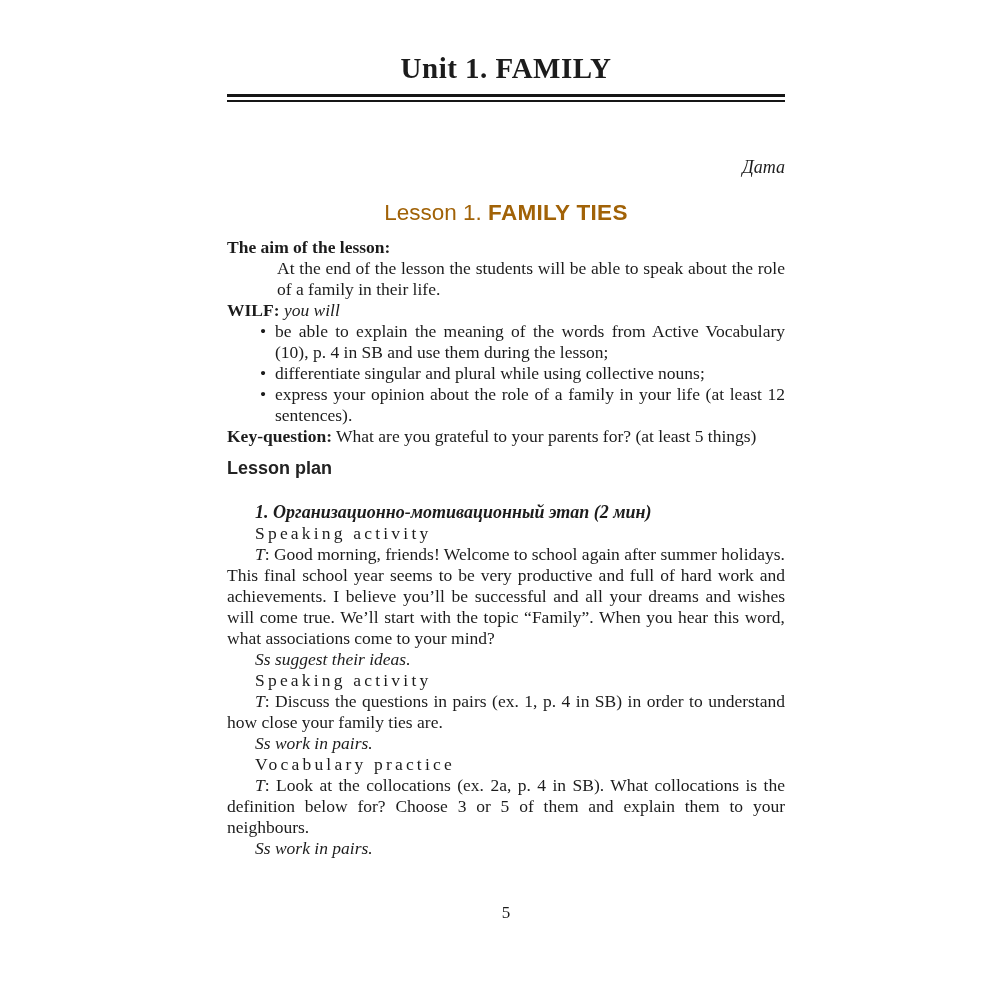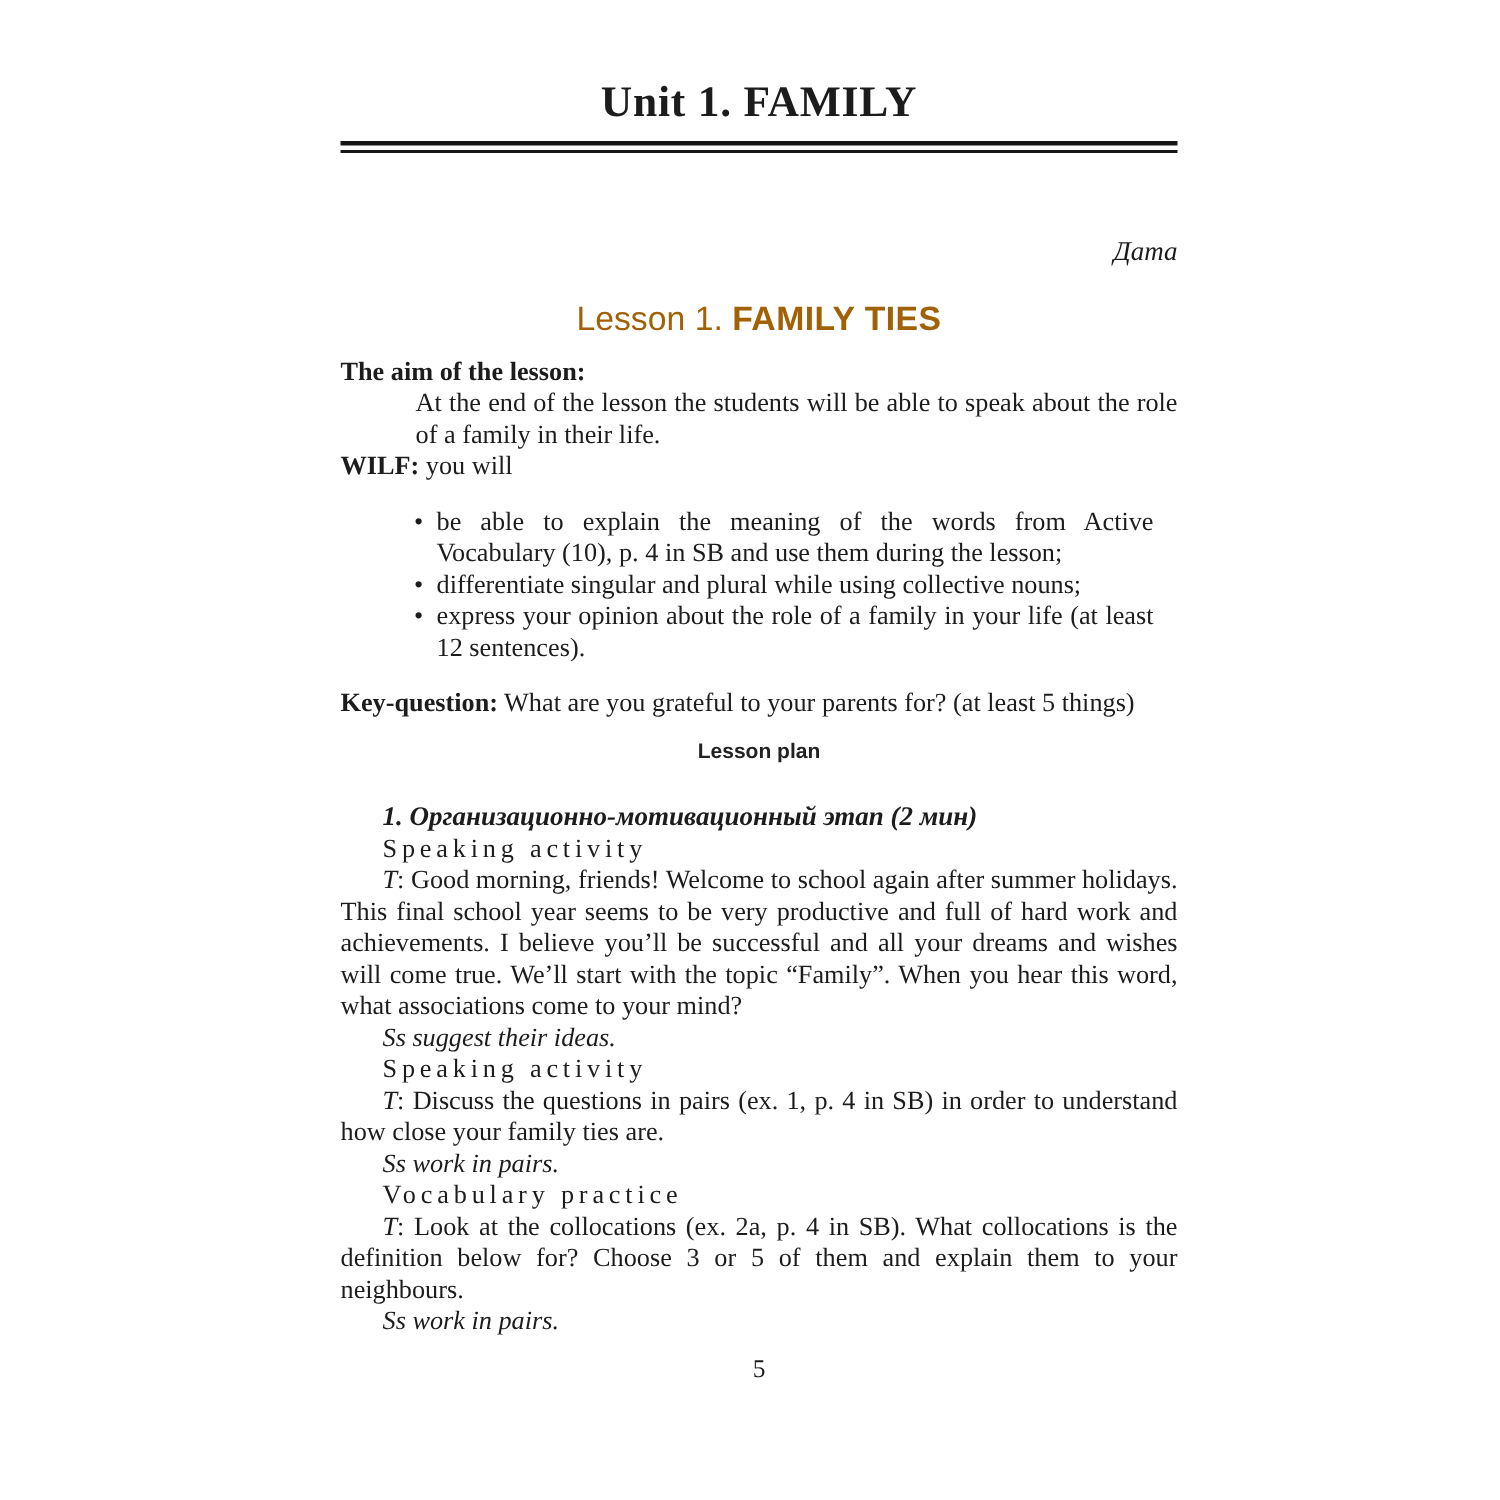--- a/index.html
+++ b/index.html
@@ -63,46 +63,45 @@
     color: #a16207;
     font-weight: 400;
   }
   .lesson-title .bold { font-weight: 700; letter-spacing: 0.3px; }
 
   
   .body-text { font-size: 17.5px; line-height: 21px; }
   .aim-heading { font-weight: 700; margin-top: 11px; }
   .aim-text { margin-left: 50px; text-align: justify; }
   .wilf-line .lbl { font-weight: 700; }
-  .wilf-line .intro { }
+  .wilf-line .intro { font-style: italic; }
   .wilf-list {
-    margin: 16px; padding: 0 0 0 48px;
+    margin: 0; padding: 0 0 0 48px;
     list-style: none;
     text-align: justify;
   }
   .wilf-list li { position: relative; }
   .wilf-list li::before {
     content: "\2022";
     position: absolute;
     left: -15px; top: 0;
   }
   .key-question {
     padding-left: 50px;
     text-indent: -50px;
     text-align: justify;
   }
   .key-question .lbl { font-weight: 700; }
 
   
   .plan-heading {
     margin-top: 11px;
-    text-align: center;
     font-family: "Liberation Sans", sans-serif;
     font-weight: 700;
-    font-size: 14px;
+    font-size: 18px;
     color: #222222;
   }
   .section-title {
     margin-top: 23px;
     font-weight: 700;
     font-style: italic;
     font-size: 18px;
     text-indent: 28px;
   }
   .activity { text-indent: 28px; letter-spacing: 3.2px; }

